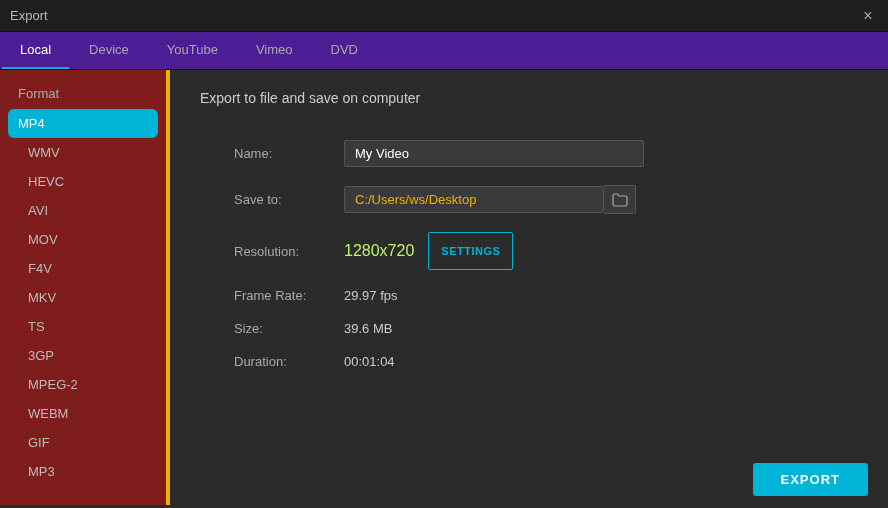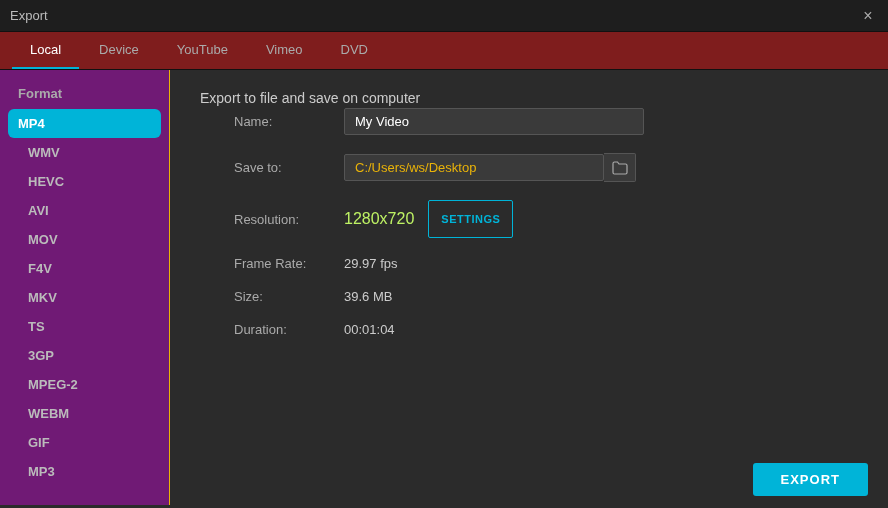--- a/index.html
+++ b/index.html
@@ -36,23 +36,23 @@
       cursor: pointer;
       font-size: 16px;
       display: flex;
       align-items: center;
       justify-content: center;
     }
 
     
     .tab-bar {
       display: flex;
-      background: #7f1d1d;
+      background: #4c1d95;
       border-bottom: 1px solid #111;
-      padding: 0 12px;
+      padding: 0 2px;
     }
     .tab {
       padding: 10px 18px;
       cursor: pointer;
       color: #aaa;
       font-size: 13px;
       border-bottom: 2px solid transparent;
       margin-right: 2px;
     }
     .tab.active {
@@ -62,24 +62,23 @@
 
     
     .main-content {
       display: flex;
       height: calc(508px - 32px - 41px);
     }
 
     
     .sidebar {
       width: 170px;
-      background: #701a75;
+      background: #7f1d1d;
       padding: 12px 0;
-      border-right: 1px solid #eab308;
-      font-weight: bold;
+      border-right: 4px solid #eab308;
     }
     .sidebar-title {
       color: #aaa;
       font-size: 12px;
       padding: 4px 18px 8px;
       text-transform: none;
       font-size: 13px;
     }
     .sidebar-item {
       padding: 7px 28px;
@@ -99,21 +98,21 @@
     
     .right-panel {
       flex: 1;
       padding: 20px 30px;
       display: flex;
       flex-direction: column;
     }
     .panel-title {
       font-size: 14px;
       color: #ccc;
-      margin-bottom: 2px;
+      margin-bottom: 34px;
     }
 
     
     .form-row {
       display: flex;
       align-items: center;
       margin-bottom: 18px;
       margin-left: 34px;
     }
     .form-label {

